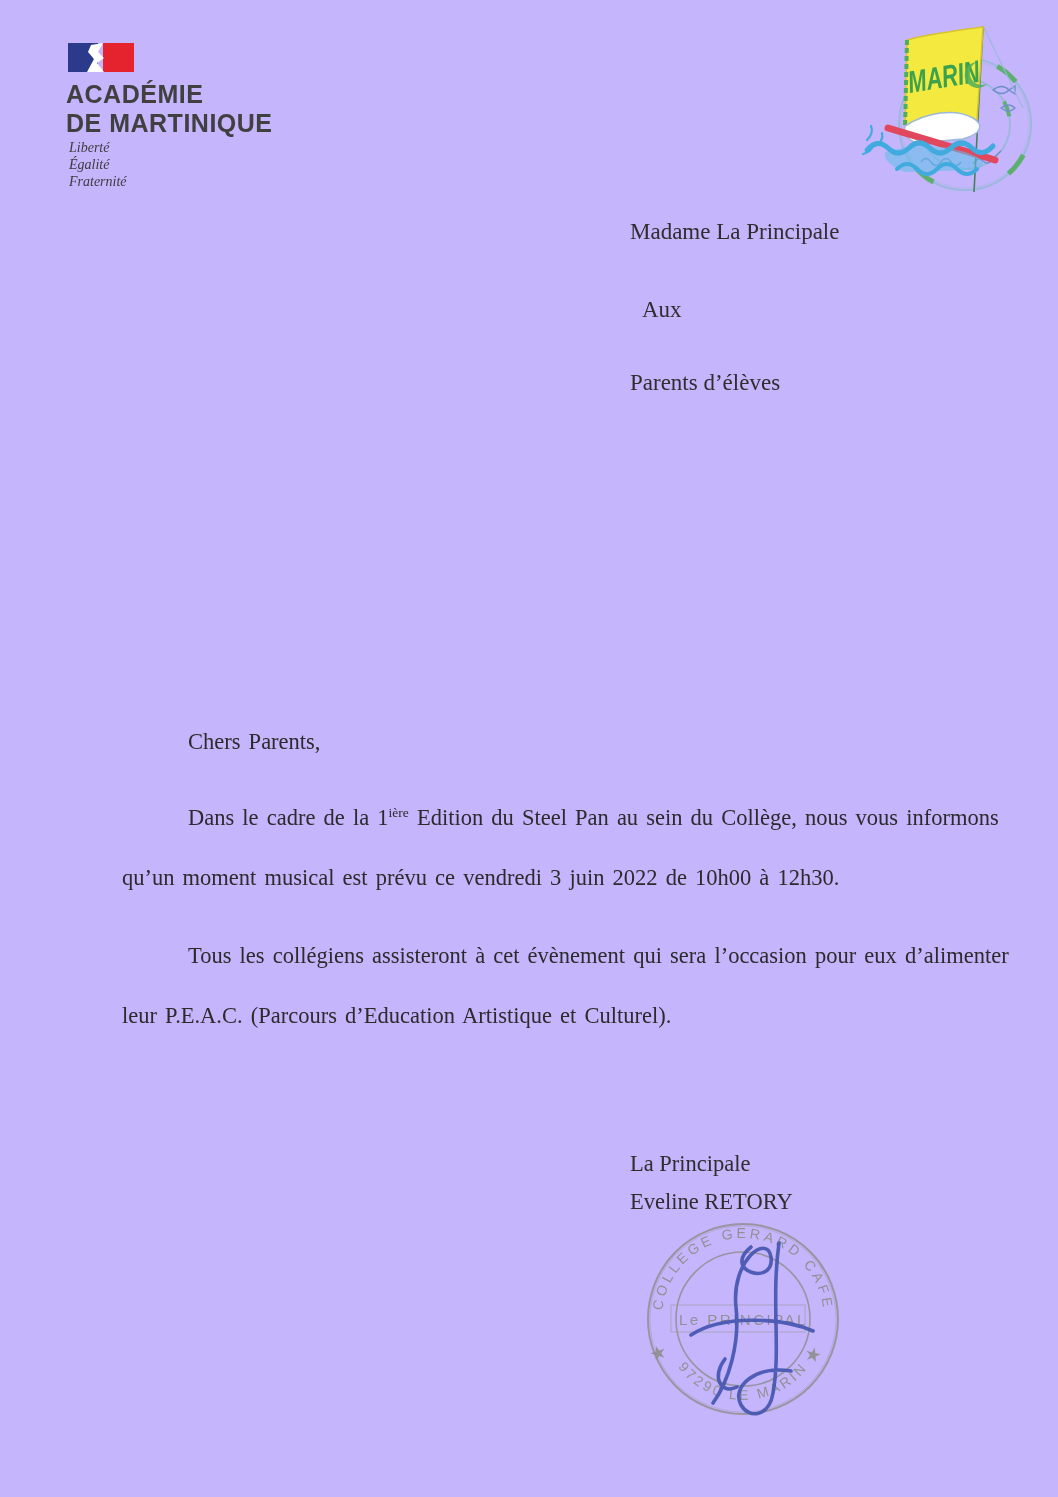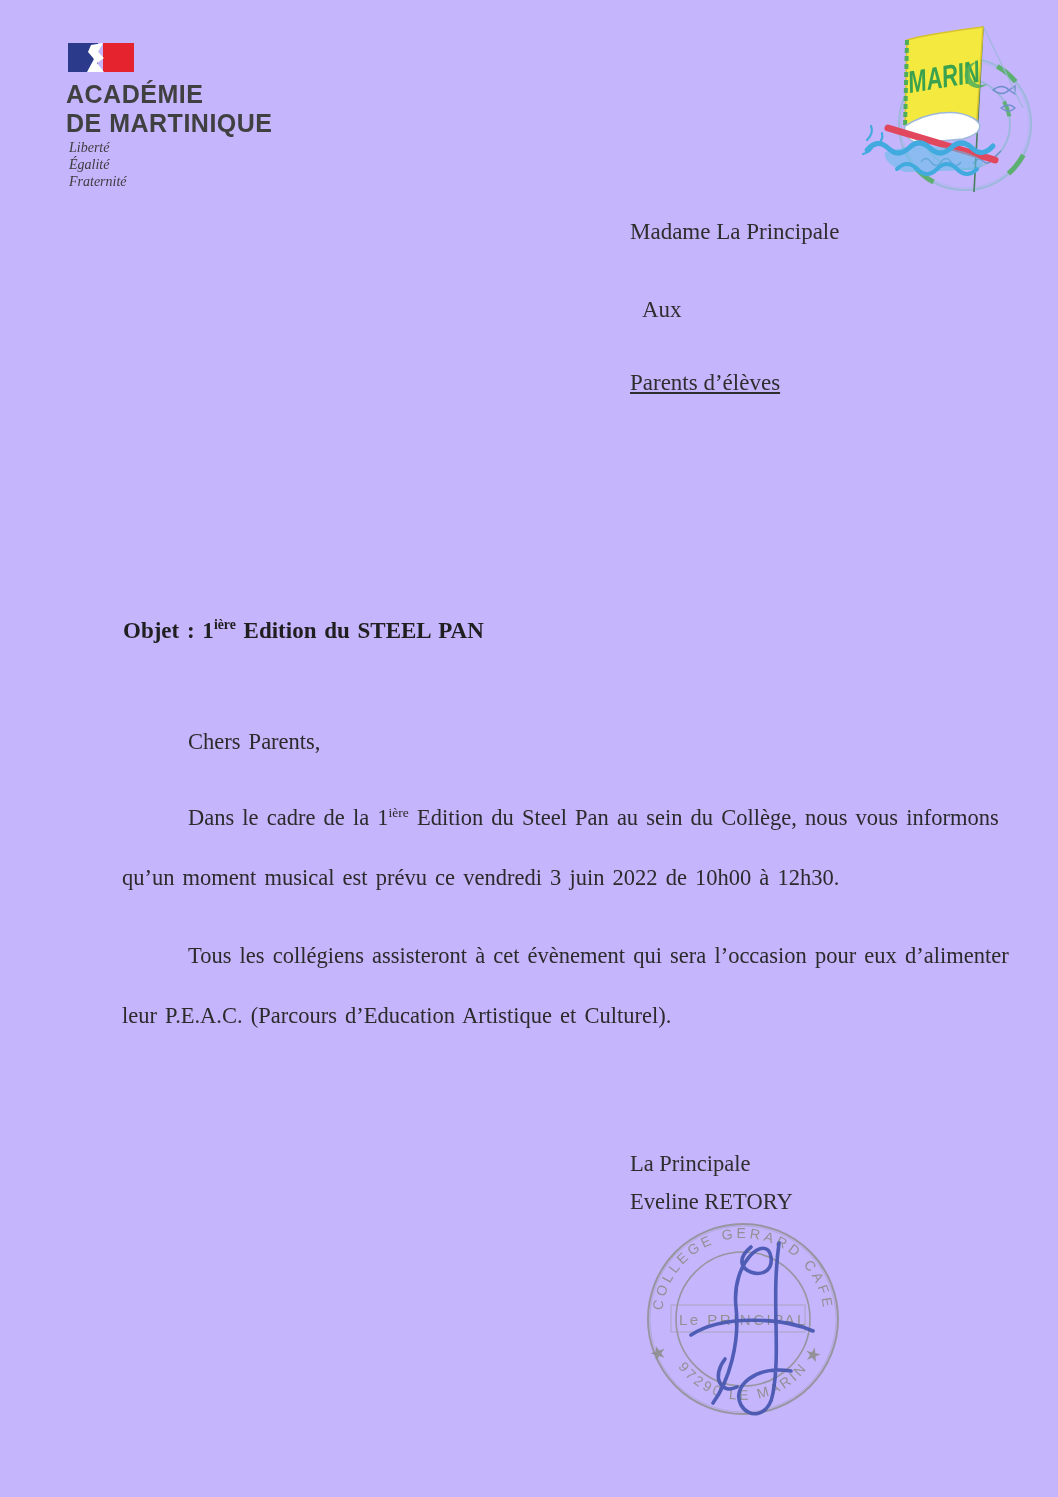--- a/index.html
+++ b/index.html
@@ -12,21 +12,21 @@
   
   .gov-name{
     left:66px;top:80px;font-family:"Liberation Sans","DejaVu Sans",sans-serif;
     font-weight:bold;font-size:25px;line-height:29px;color:#404040;letter-spacing:.5px;
   }
   .motto{left:69px;top:139px;font-style:italic;font-size:14px;line-height:17px;color:#3c3c3c;}
   
   .doc-title{left:450px;top:104px;font-weight:bold;font-size:32px;color:#222;letter-spacing:.5px;word-spacing:4px;}
   
   .recipient{font-size:23px;left:630px;color:#2e2e2e;}
-  .r1{top:219px;} .r2{top:297px;margin-left:12px;} .r3{top:370px;text-decoration:underline;} .r4{top:449px;}
+  .r1{top:219px;} .r2{top:297px;margin-left:12px;} .r3{top:370px;} .r4{top:449px;}
   
   .subject{left:123px;top:618px;font-weight:bold;font-size:23px;color:#1f1f1f;word-spacing:2px;}
   sup.ord{font-size:.6em;vertical-align:super;line-height:0;}
   
   .bodyline{font-size:22.5px;word-spacing:2.5px;color:#2b2b2b;}
   .indent{left:188px;} .flush{left:122px;}
   .b-salut{top:729px;}
   .b-p1l1{top:805px;} .b-p1l2{top:865px;}
   .b-p2l1{top:943px;} .b-p2l2{top:1003px;}
   
@@ -91,21 +91,20 @@
     <path d="M30,140 Q70,128 110,140 Q140,150 120,158 L50,160 Q28,152 30,140 Z" fill="#5fc0ea" opacity=".55"></path>
     <path d="M12,138 q10,-12 21,-2 q10,10 21,0 q10,-10 21,0 q10,10 21,0 q10,-10 21,0 q10,10 21,-2" fill="none" stroke="#41aade" stroke-width="5" stroke-linecap="round"></path>
     <path d="M42,157 q10,-10 20,0 q10,10 20,0 q10,-10 20,0 q10,10 20,0" fill="none" stroke="#41aade" stroke-width="4" stroke-linecap="round"></path>
     <path d="M12,128 q7,-7 4,-14 M20,134 q9,-5 7,-13 M8,142 q8,-2 10,-8" fill="none" stroke="#41aade" stroke-width="2.2" stroke-linecap="round"></path>
   </svg>
 
   <div class="abs recipient r1">Madame La Principale</div>
   <div class="abs recipient r2">Aux</div>
   <div class="abs recipient r3">Parents d’élèves</div>
 
-  <div class="abs subject"><span>Objet : 1</span><sup class="ord">ière</sup><span> Edition du STEEL PAN</span></div>
 
   <div class="abs bodyline indent b-salut">Chers Parents,</div>
 
   <div class="abs bodyline indent b-p1l1"><span>Dans le cadre de la 1</span><sup class="ord">ière</sup><span> Edition du Steel Pan au sein du Collège, nous vous informons</span></div>
   <div class="abs bodyline flush b-p1l2">qu’un moment musical est prévu ce vendredi 3 juin 2022 de 10h00 à 12h30.</div>
 
   <div class="abs bodyline indent b-p2l1">Tous les collégiens assisteront à cet évènement qui sera l’occasion pour eux d’alimenter</div>
   <div class="abs bodyline flush b-p2l2">leur P.E.A.C. (Parcours d’Education Artistique et Culturel).</div>
 
   <div class="abs sig sig-role">La Principale</div>

